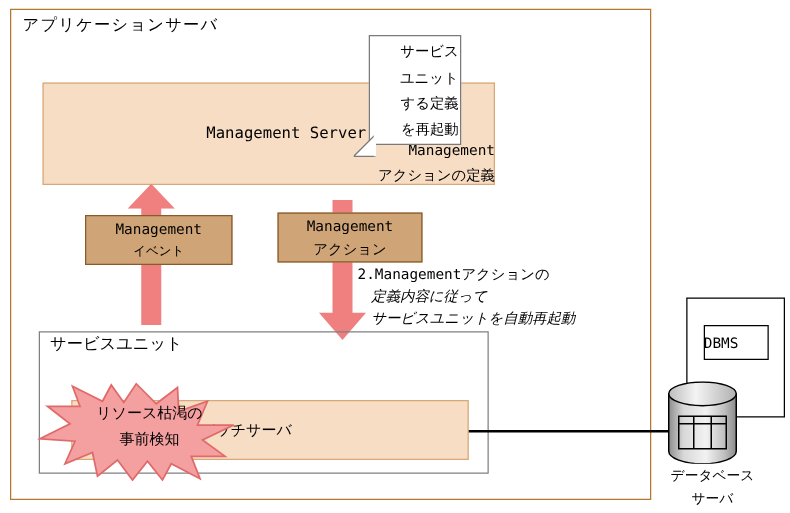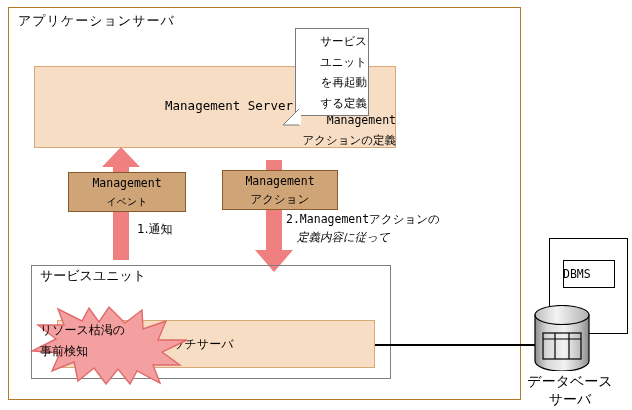--- a/index.html
+++ b/index.html
@@ -119,22 +119,22 @@
     background:#f7ddc4;border:1px solid #d8a978;
   }
   #batch-server-label{
     left:160px;top:334px;width:170px;height:20px;
     font-size:12px;line-height:20px;white-space:nowrap;
   }
 
   
   #burst{left:30px;top:305px;width:158px;height:80px;z-index:4;}
   #burst-text{
-    left:40px;top:320px;width:135px;height:42px;z-index:5;
-    font-size:12px;line-height:21px;text-align:left;white-space:nowrap;
+    left:52px;top:320px;width:135px;height:42px;z-index:5;
+    font-size:12px;line-height:21px;text-align:center;white-space:nowrap;
   }
 
   
   #db-connector{left:375px;top:344px;width:180px;height:1.5px;background:#000;}
 
   
   #dbms-frame{
     left:549px;top:238px;width:79px;height:96px;
     border:1.2px solid #000;background:transparent;
   }
@@ -143,21 +143,21 @@
     border:1.2px solid #000;background:#fff;z-index:3;
   }
   #dbms-label{
     left:563px;top:263px;width:52px;height:22px;
     font-family:"DejaVu Sans Mono","Liberation Mono",monospace;
     font-size:11.5px;line-height:22px;text-align:left;z-index:4;
   }
   #db-cylinder{left:534px;top:305px;width:56px;height:66px;z-index:5;}
   #db-server-label{
     left:515px;top:372px;width:110px;height:36px;
-    font-size:14px;line-height:18px;text-align:center;white-space:nowrap;
+    font-size:11px;line-height:18px;text-align:center;white-space:nowrap;
   }
 </style>
 </head>
 <body>
 
 <div class="stage">
 
   <div class="abs" id="app-frame"></div>
   <div class="abs" id="app-frame-label">アプリケーションサーバ</div>
 
@@ -170,47 +170,47 @@
   </div>
 
   <div class="abs" id="callout-box"></div>
   <svg class="abs" id="callout-tail" viewBox="0 0 18 18" width="18" height="18">
     <polygon points="17,0 17,17 0,17" fill="#ffffff" stroke="#7a7a7a" stroke-width="1"></polygon>
     <line x1="17" y1="0" x2="17" y2="17" stroke="#ffffff" stroke-width="2"></line>
   </svg>
   <div class="abs" id="callout-text">
     <div>サービス</div>
     <div>ユニット</div>
+    <div>する定義</div>
     <div>を再起動</div>
-    <div>する定義</div>
   </div>
 
   <div class="abs arrow-shaft" id="evt-arrow-shaft"></div>
   <svg class="abs" id="evt-arrow-head" viewBox="0 0 38 20" width="38" height="20">
     <polygon points="19,0 38,20 0,20" fill="#f08080"></polygon>
   </svg>
 
   <div class="abs arrow-shaft" id="act-arrow-shaft"></div>
   <svg class="abs" id="act-arrow-head" viewBox="0 0 38 22" width="38" height="22">
     <polygon points="0,0 38,0 19,22" fill="#f08080"></polygon>
   </svg>
 
   <div class="abs" id="mgmt-event-box"></div>
   <div class="abs" id="mgmt-event-l1">Management</div>
   <div class="abs" id="mgmt-event-l2">イベント</div>
 
   <div class="abs" id="mgmt-action-box"></div>
   <div class="abs" id="mgmt-action-l1">Management</div>
   <div class="abs" id="mgmt-action-l2">アクション</div>
 
-  <div class="abs" id="step1-label">1.通知</div>
 
   <div class="abs" id="step2-label">
     <div><span class="mono">2.</span><span class="mono">Management</span><span>アクションの</span></div>
     <div class="ind">定義内容に従って</div>
+    <div class="ind">サービスユニットを自動再起動</div>
   </div>
 
   <div class="abs" id="service-unit-box"></div>
   <div class="abs" id="service-unit-label">サービスユニット</div>
 
   <div class="abs" id="batch-server-box"></div>
   <div class="abs" id="batch-server-label">バッチサーバ</div>
 
   <svg class="abs" id="burst" viewBox="0 0 158 80" width="158" height="80">
     <polygon fill="#f4a0a0" stroke="#e06a6a" stroke-width="1.4" points="79,2 95,18 112,5 113,24 136,16 128,35 157,35 132,47 150,60 123,60 130,78 107,66 100,79 88,64 76,79 64,63 48,76 44,57 22,66 30,48 2,46 26,34 8,20 34,20 28,4 52,16 59,3 69,17"></polygon>

